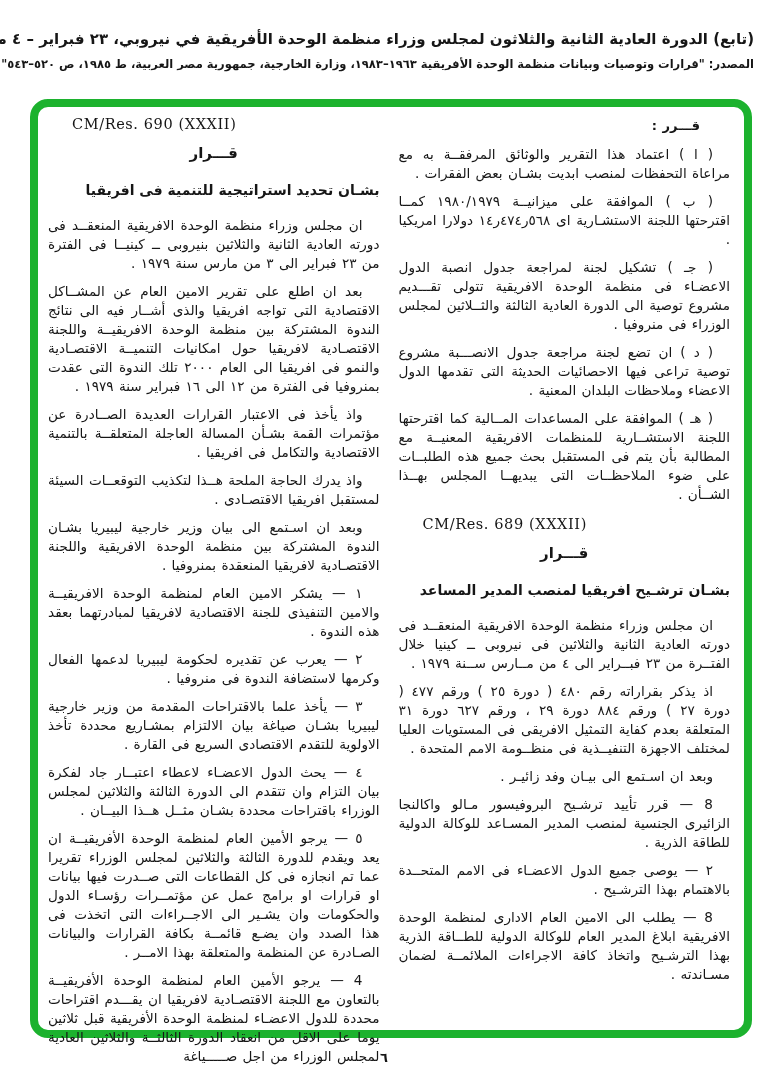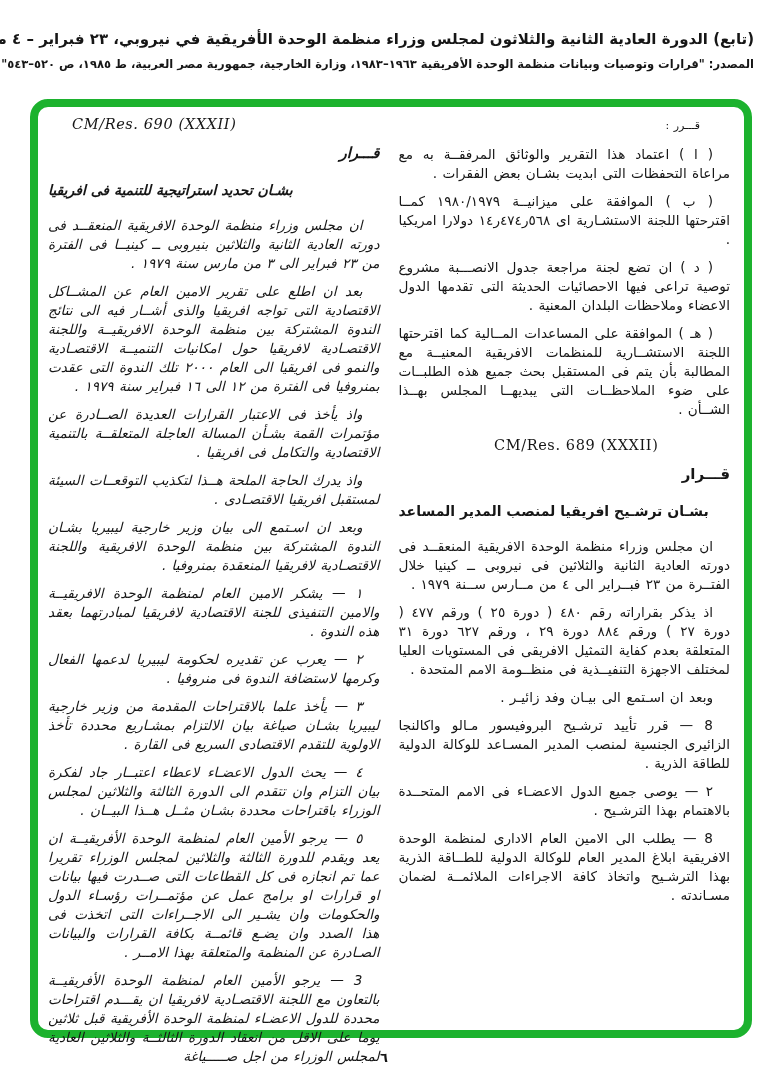--- a/index.html
+++ b/index.html
@@ -44,54 +44,55 @@
     position: absolute;
     left: 30px; top: 99px;
     width: 722px; height: 939px;
     padding: 17px 22px 10px 18px;
     direction: rtl;
     display: flex;
     gap: 15px;
   }
   .col { width: 50%; }
   .col-right { padding-left: 2px; }
-  .col-left  { padding-right: 2px; font-style: italic; }
+  .col-left  { padding-right: 2px; }
 
   .p {
     font-size: 13.6px;
     line-height: 19px;
     text-align: justify;
     text-indent: 17px;
     margin-bottom: 9px;
     word-spacing: 1px;
   }
   .decree-word {
-    font-size: 11px;
-    font-weight: normal;
+    font-size: 13px;
+    font-weight: bold;
     text-indent: 30px;
     margin-bottom: 10px;
   }
   .doc-ref {
     direction: ltr;
     text-align: left;
     font-family: "DejaVu Serif", "Liberation Serif", serif;
     font-size: 14.5px;
     letter-spacing: 0.6px;
     padding-left: 24px;
     margin-bottom: 12px;
     white-space: nowrap;
   }
-  .doc-ref.second { margin-top: 18px; text-align: center; }
+  .doc-ref.second { margin-top: 12px; }
   .res-title {
+    text-align: center;
     font-size: 15px;
     font-weight: bold;
     margin-bottom: 16px;
   }
   .res-subtitle {
-    text-align: left;
+    text-align: right;
     font-size: 14px;
     font-weight: bold;
     line-height: 24px;
     margin-bottom: 14px;
   }
   
   .page-number {
     position: absolute;
     left: 0; right: 0;
     top: 1050px;
@@ -107,22 +108,23 @@
   <div class="h1">(تابع) الدورة العادية الثانية والثلاثون لمجلس وزراء منظمة الوحدة الأفريقية في نيروبي، ٢٣ فبراير – ٤ مارس ١٩٧٩</div>
   <div class="h2">المصدر: "قرارات وتوصيات وبيانات منظمة الوحدة الأفريقية ١٩٦٣–١٩٨٣، وزارة الخارجية، جمهورية مصر العربية، ط ١٩٨٥، ص ٥٢٠–٥٤٣"</div>
 </div>
 
 <div class="green-frame"></div>
 
 <div class="columns">
 
   <div class="col col-right">
     <div class="p decree-word">قـــرر :</div>
-    <p class="p">( ا ) اعتماد هذا التقرير والوثائق المرفقــة به مع مراعاة التحفظات التى ابديت بشـان بعض الفقرات .</p>
+    <p class="p">( ا ) اعتماد هذا التقرير والوثائق المرفقــة به مع مراعاة التحفظات لمنصب ابديت بشـان بعض الفقرات .</p>
     <p class="p">( ب ) الموافقة على ميزانيــة ١٩٨٠/١٩٧٩ كمــا اقترحتها اللجنة الاستشـارية اى ٥٦٨ر٤٧٤ر١٤ دولارا امريكيا .</p>
+    <p class="p">( جـ ) تشكيل لجنة لمراجعة جدول انصبة الدول الاعضـاء فى منظمة الوحدة الافريقية تتولى تقـــديم مشروع توصية الى الدورة العادية الثالثة والثــلاثين لمجلس الوزراء فى منروفيا .</p>
     <p class="p">( د ) ان تضع لجنة مراجعة جدول الانصـــبة مشروع توصية تراعى فيها الاحصائيات الحديثة التى تقدمها الدول الاعضاء وملاحظات البلدان المعنية .</p>
     <p class="p">( هـ ) الموافقة على المساعدات المــالية كما اقترحتها اللجنة الاستشــارية للمنظمات الافريقية المعنيــة مع المطالبة بأن يتم فى المستقبل بحث جميع هذه الطلبــات على ضوء الملاحظــات التى يبديهــا المجلس بهــذا الشــأن .</p>
 
     <div class="doc-ref second">CM/Res. 689 (XXXII)</div>
     <div class="res-title">قـــرار</div>
     <div class="res-subtitle">
       <div>بشـان ترشـيح افريقيا لمنصب المدير المساعد</div>
     </div>
     <p class="p">ان مجلس وزراء منظمة الوحدة الافريقية المنعقــد فى دورته العادية الثانية والثلاثين فى نيروبى ــ كينيا خلال الفتــرة من ٢٣ فبــراير الى ٤ من مــارس ســنة ١٩٧٩ .</p>
     <p class="p">اذ يذكر بقراراته رقم ٤٨٠ ( دورة ٢٥ ) ورقم ٤٧٧ ( دورة ٢٧ ) ورقم ٨٨٤ دورة ٢٩ ، ورقم ٦٢٧ دورة ٣١ المتعلقة بعدم كفاية التمثيل الافريقى فى المستويات العليا لمختلف الاجهزة التنفيــذية فى منظــومة الامم المتحدة .</p>
@@ -139,18 +141,18 @@
     <p class="p">ان مجلس وزراء منظمة الوحدة الافريقية المنعقــد فى دورته العادية الثانية والثلاثين بنيروبى ــ كينيــا فى الفترة من ٢٣ فبراير الى ٣ من مارس سنة ١٩٧٩ .</p>
     <p class="p">بعد ان اطلع على تقرير الامين العام عن المشــاكل الاقتصادية التى تواجه افريقيا والذى أشــار فيه الى نتائج الندوة المشتركة بين منظمة الوحدة الافريقيــة واللجنة الاقتصـادية لافريقيا حول امكانيات التنميــة الاقتصـادية والنمو فى افريقيا الى العام ٢٠٠٠ تلك الندوة التى عقدت بمنروفيا فى الفترة من ١٢ الى ١٦ فبراير سنة ١٩٧٩ .</p>
     <p class="p">واذ يأخذ فى الاعتبار القرارات العديدة الصــادرة عن مؤتمرات القمة بشـأن المسالة العاجلة المتعلقــة بالتنمية الاقتصادية والتكامل فى افريقيا .</p>
     <p class="p">واذ يدرك الحاجة الملحة هــذا لتكذيب التوقعــات السيئة لمستقبل افريقيا الاقتصـادى .</p>
     <p class="p">وبعد ان اسـتمع الى بيان وزير خارجية ليبيريا بشـان الندوة المشتركة بين منظمة الوحدة الافريقية واللجنة الاقتصـادية لافريقيا المنعقدة بمنروفيا .</p>
     <p class="p">١ — يشكر الامين العام لمنظمة الوحدة الافريقيــة والامين التنفيذى للجنة الاقتصادية لافريقيا لمبادرتهما بعقد هذه الندوة .</p>
     <p class="p">٢ — يعرب عن تقديره لحكومة ليبيريا لدعمها الفعال وكرمها لاستضافة الندوة فى منروفيا .</p>
     <p class="p">٣ — يأخذ علما بالاقتراحات المقدمة من وزير خارجية ليبيريا بشـان صياغة بيان الالتزام بمشـاريع محددة تأخذ الاولوية للتقدم الاقتصادى السريع فى القارة .</p>
     <p class="p">٤ — يحث الدول الاعضـاء لاعطاء اعتبــار جاد لفكرة بيان التزام وان تتقدم الى الدورة الثالثة والثلاثين لمجلس الوزراء باقتراحات محددة بشـان مثــل هــذا البيــان .</p>
     <p class="p">٥ — يرجو الأمين العام لمنظمة الوحدة الأفريقيــة ان يعد ويقدم للدورة الثالثة والثلاثين لمجلس الوزراء تقريرا عما تم انجازه فى كل القطاعات التى صــدرت فيها بيانات او قرارات او برامج عمل عن مؤتمــرات رؤسـاء الدول والحكومات وان يشـير الى الاجــراءات التى اتخذت فى هذا الصدد وان يضـع قائمــة بكافة القرارات والبيانات الصـادرة عن المنظمة والمتعلقة بهذا الامــر .</p>
-    <p class="p">3 — يرجو الأمين العام لمنظمة الوحدة الأفريقيــة بالتعاون مع اللجنة الاقتصـادية لافريقيا ان يقـــدم اقتراحات محددة للدول الاعضـاء لمنظمة الوحدة الأفريقية قبل ثلاثين يوما على الاقل من انعقاد الدورة الثالثــة والثلاثين العادية لمجلس الوزراء من اجل صـــــياغة</p>
+    <p class="p">4 — يرجو الأمين العام لمنظمة الوحدة الأفريقيــة بالتعاون مع اللجنة الاقتصـادية لافريقيا ان يقـــدم اقتراحات محددة للدول الاعضـاء لمنظمة الوحدة الأفريقية قبل ثلاثين يوما على الاقل من انعقاد الدورة الثالثــة والثلاثين العادية لمجلس الوزراء من اجل صـــــياغة</p>
   </div>
 
 </div>
 
 <div class="page-number">٦</div>
 
 </body></html>

